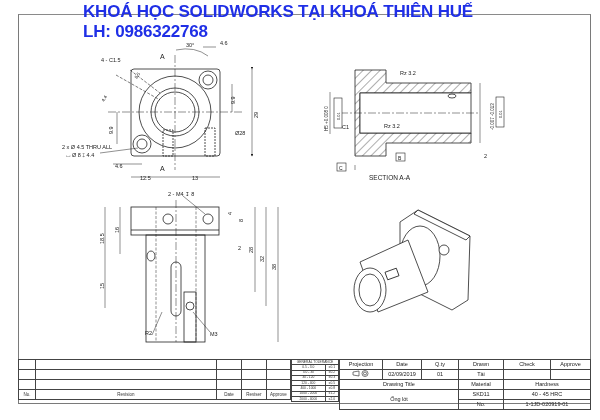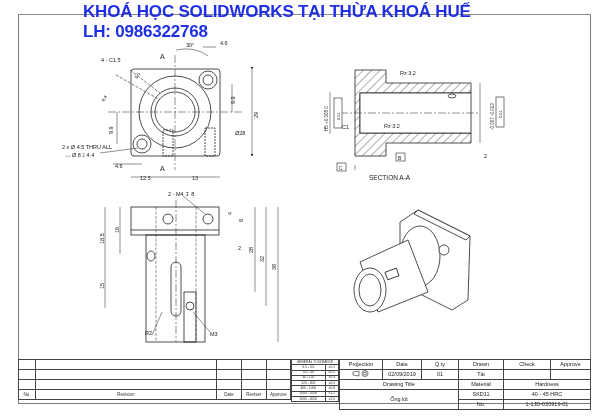--- a/index.html
+++ b/index.html
@@ -15,21 +15,21 @@
   table.tol td { border:1px solid #444; height:4.3px; padding:0; text-align:center; line-height:1; }
   table.title { position:absolute; left:339px; top:359px; width:252px; border-collapse:collapse; font-size:5.5px; color:#222; }
   table.title td { border:1px solid #444; height:9px; padding:0; text-align:center; line-height:1; }
   .lbl { font-family:"Liberation Sans", sans-serif; fill:#222; }
 </style>
 </head>
 <body>
 
 <div class="frame"></div>
 
-<div class="banner l1">KHOÁ HỌC SOLIDWORKS TẠI THỪA KHOÁ HUẾ</div>
+<div class="banner l1">KHOÁ HỌC SOLIDWORKS TẠI KHOÁ THIÊN HUẾ</div>
 <div class="banner l2">LH: 0986322768</div>
 
 <svg class="drawing" width="600" height="420" viewBox="0 0 600 420">
   <defs>
     <pattern id="hatch" width="6" height="6" patternUnits="userSpaceOnUse" patternTransform="rotate(45)">
       <line x1="0" y1="0" x2="0" y2="6" stroke="#333" stroke-width="0.8"></line>
     </pattern>
     <marker id="arr" markerWidth="5" markerHeight="5" refX="4" refY="2.5" orient="auto">
       <path d="M0,0 L5,2.5 L0,5 z" fill="#222"></path>
     </marker>

